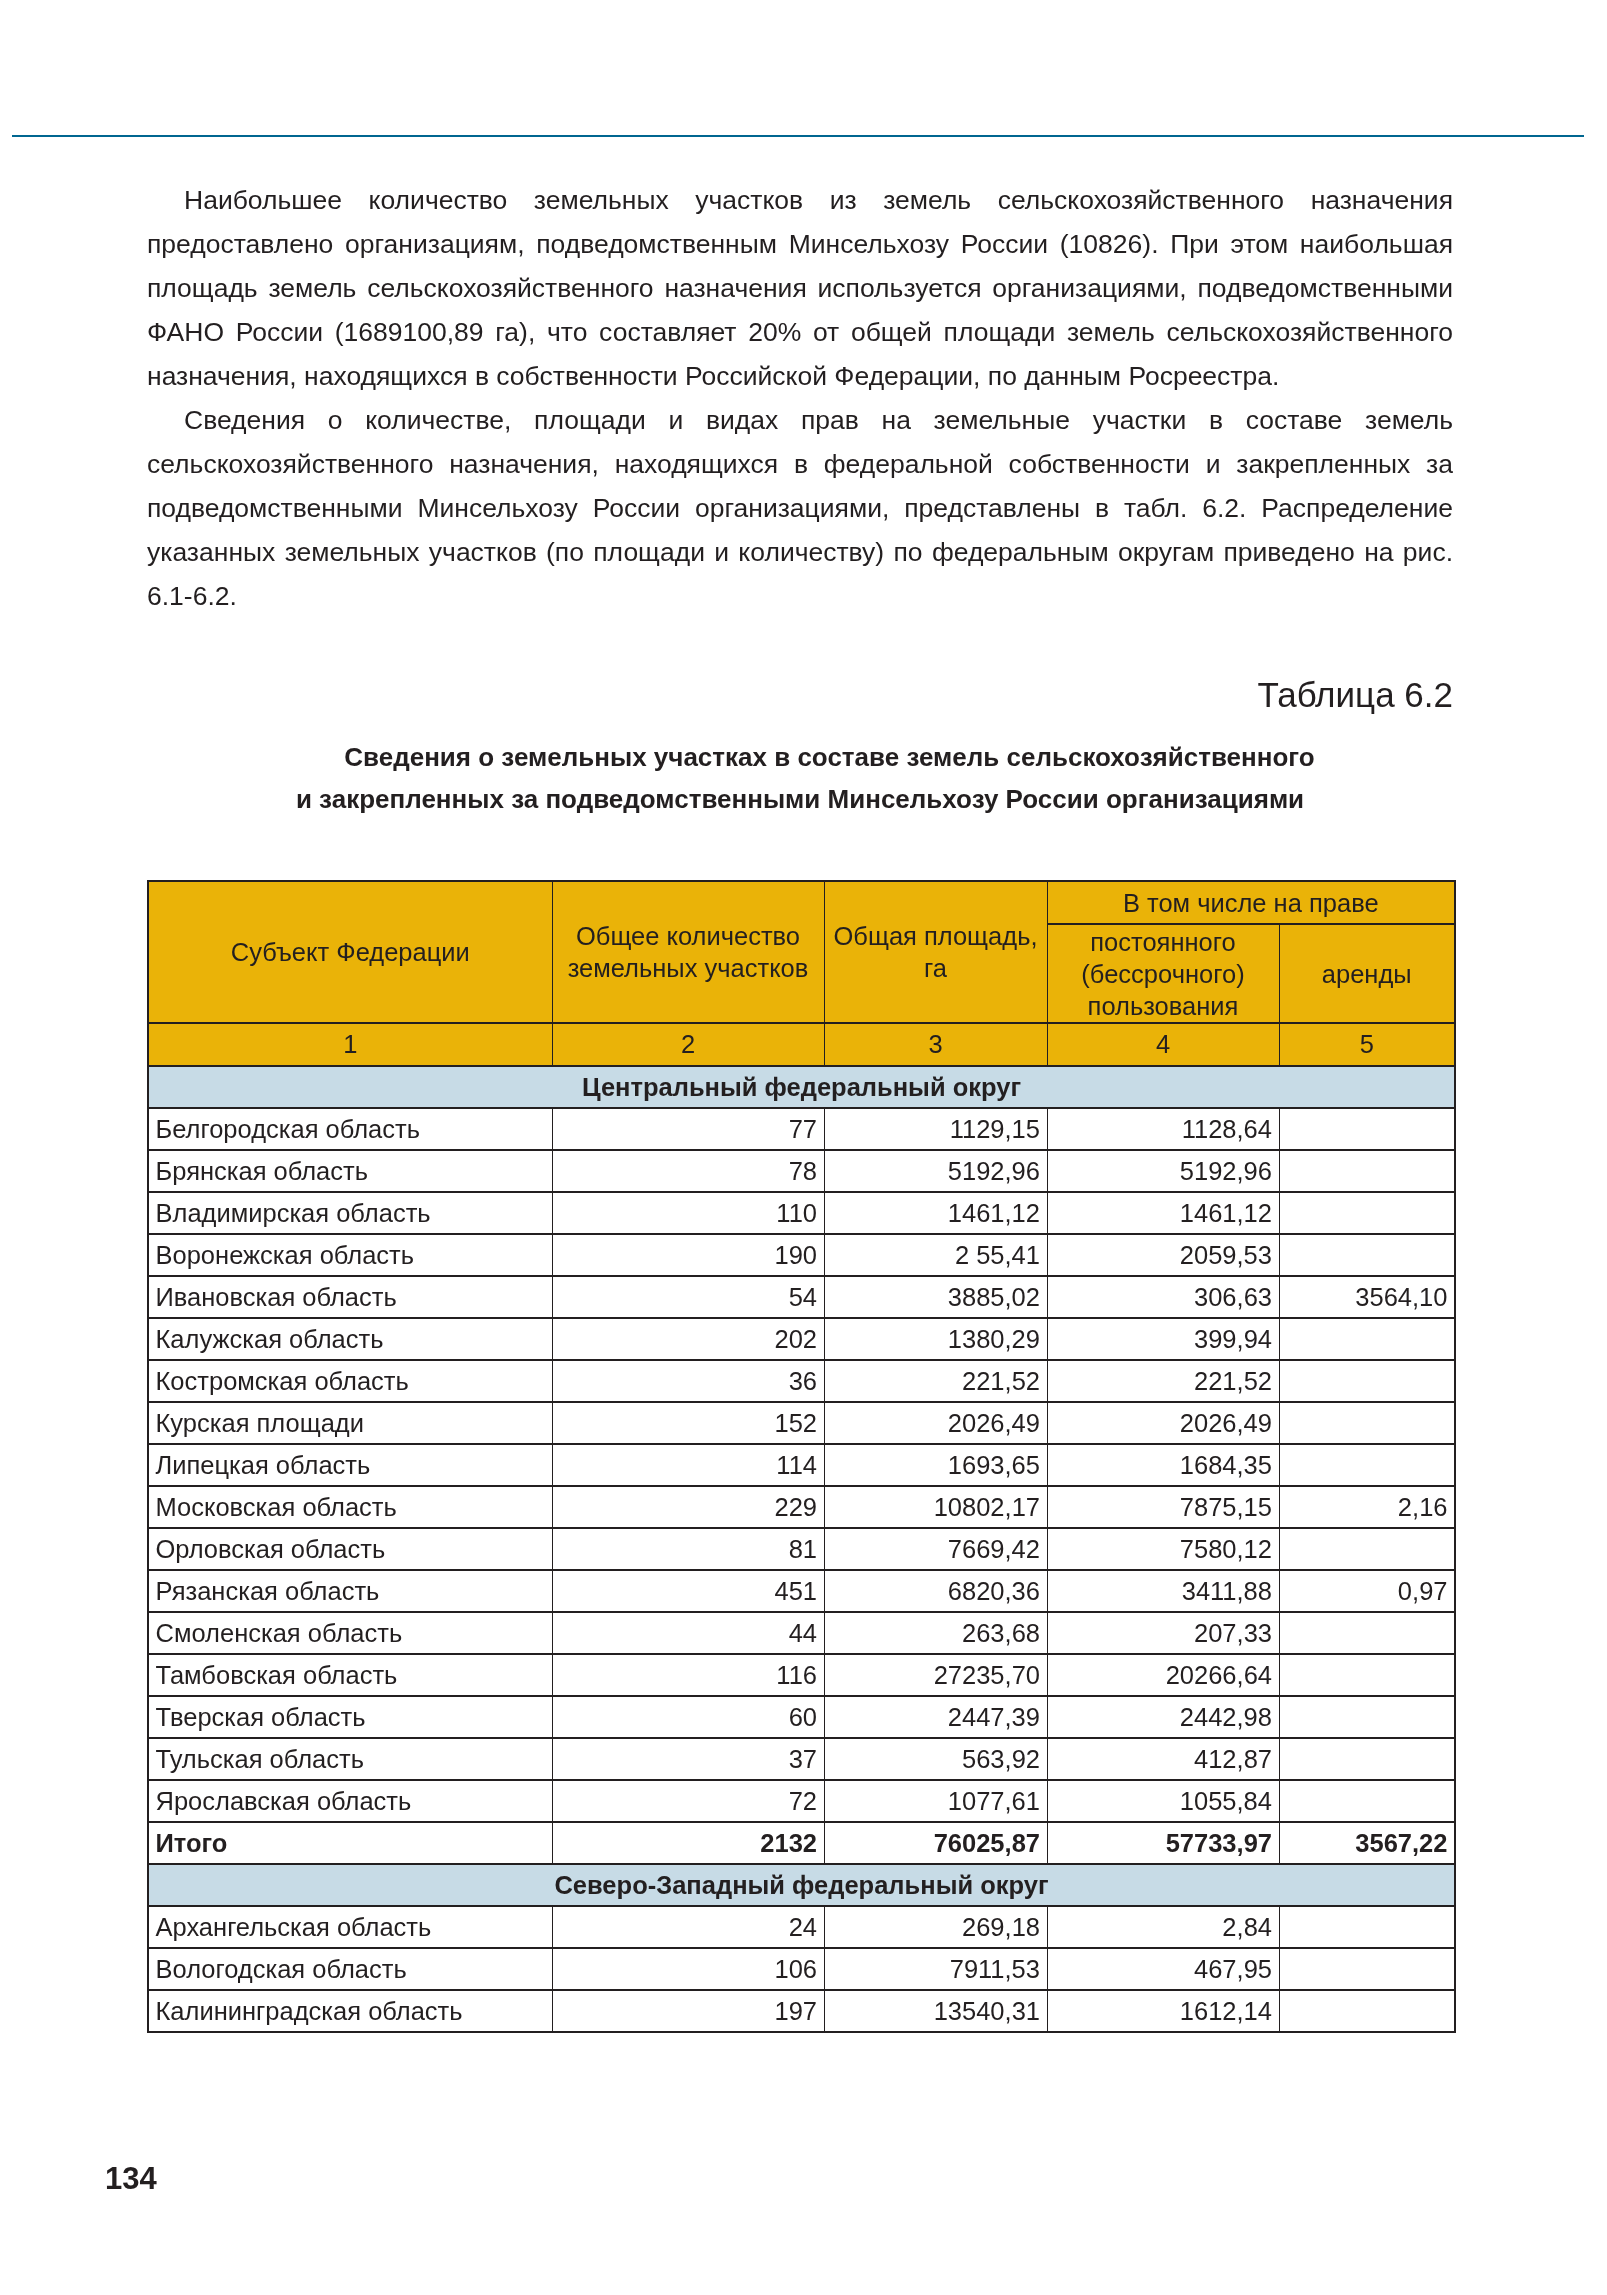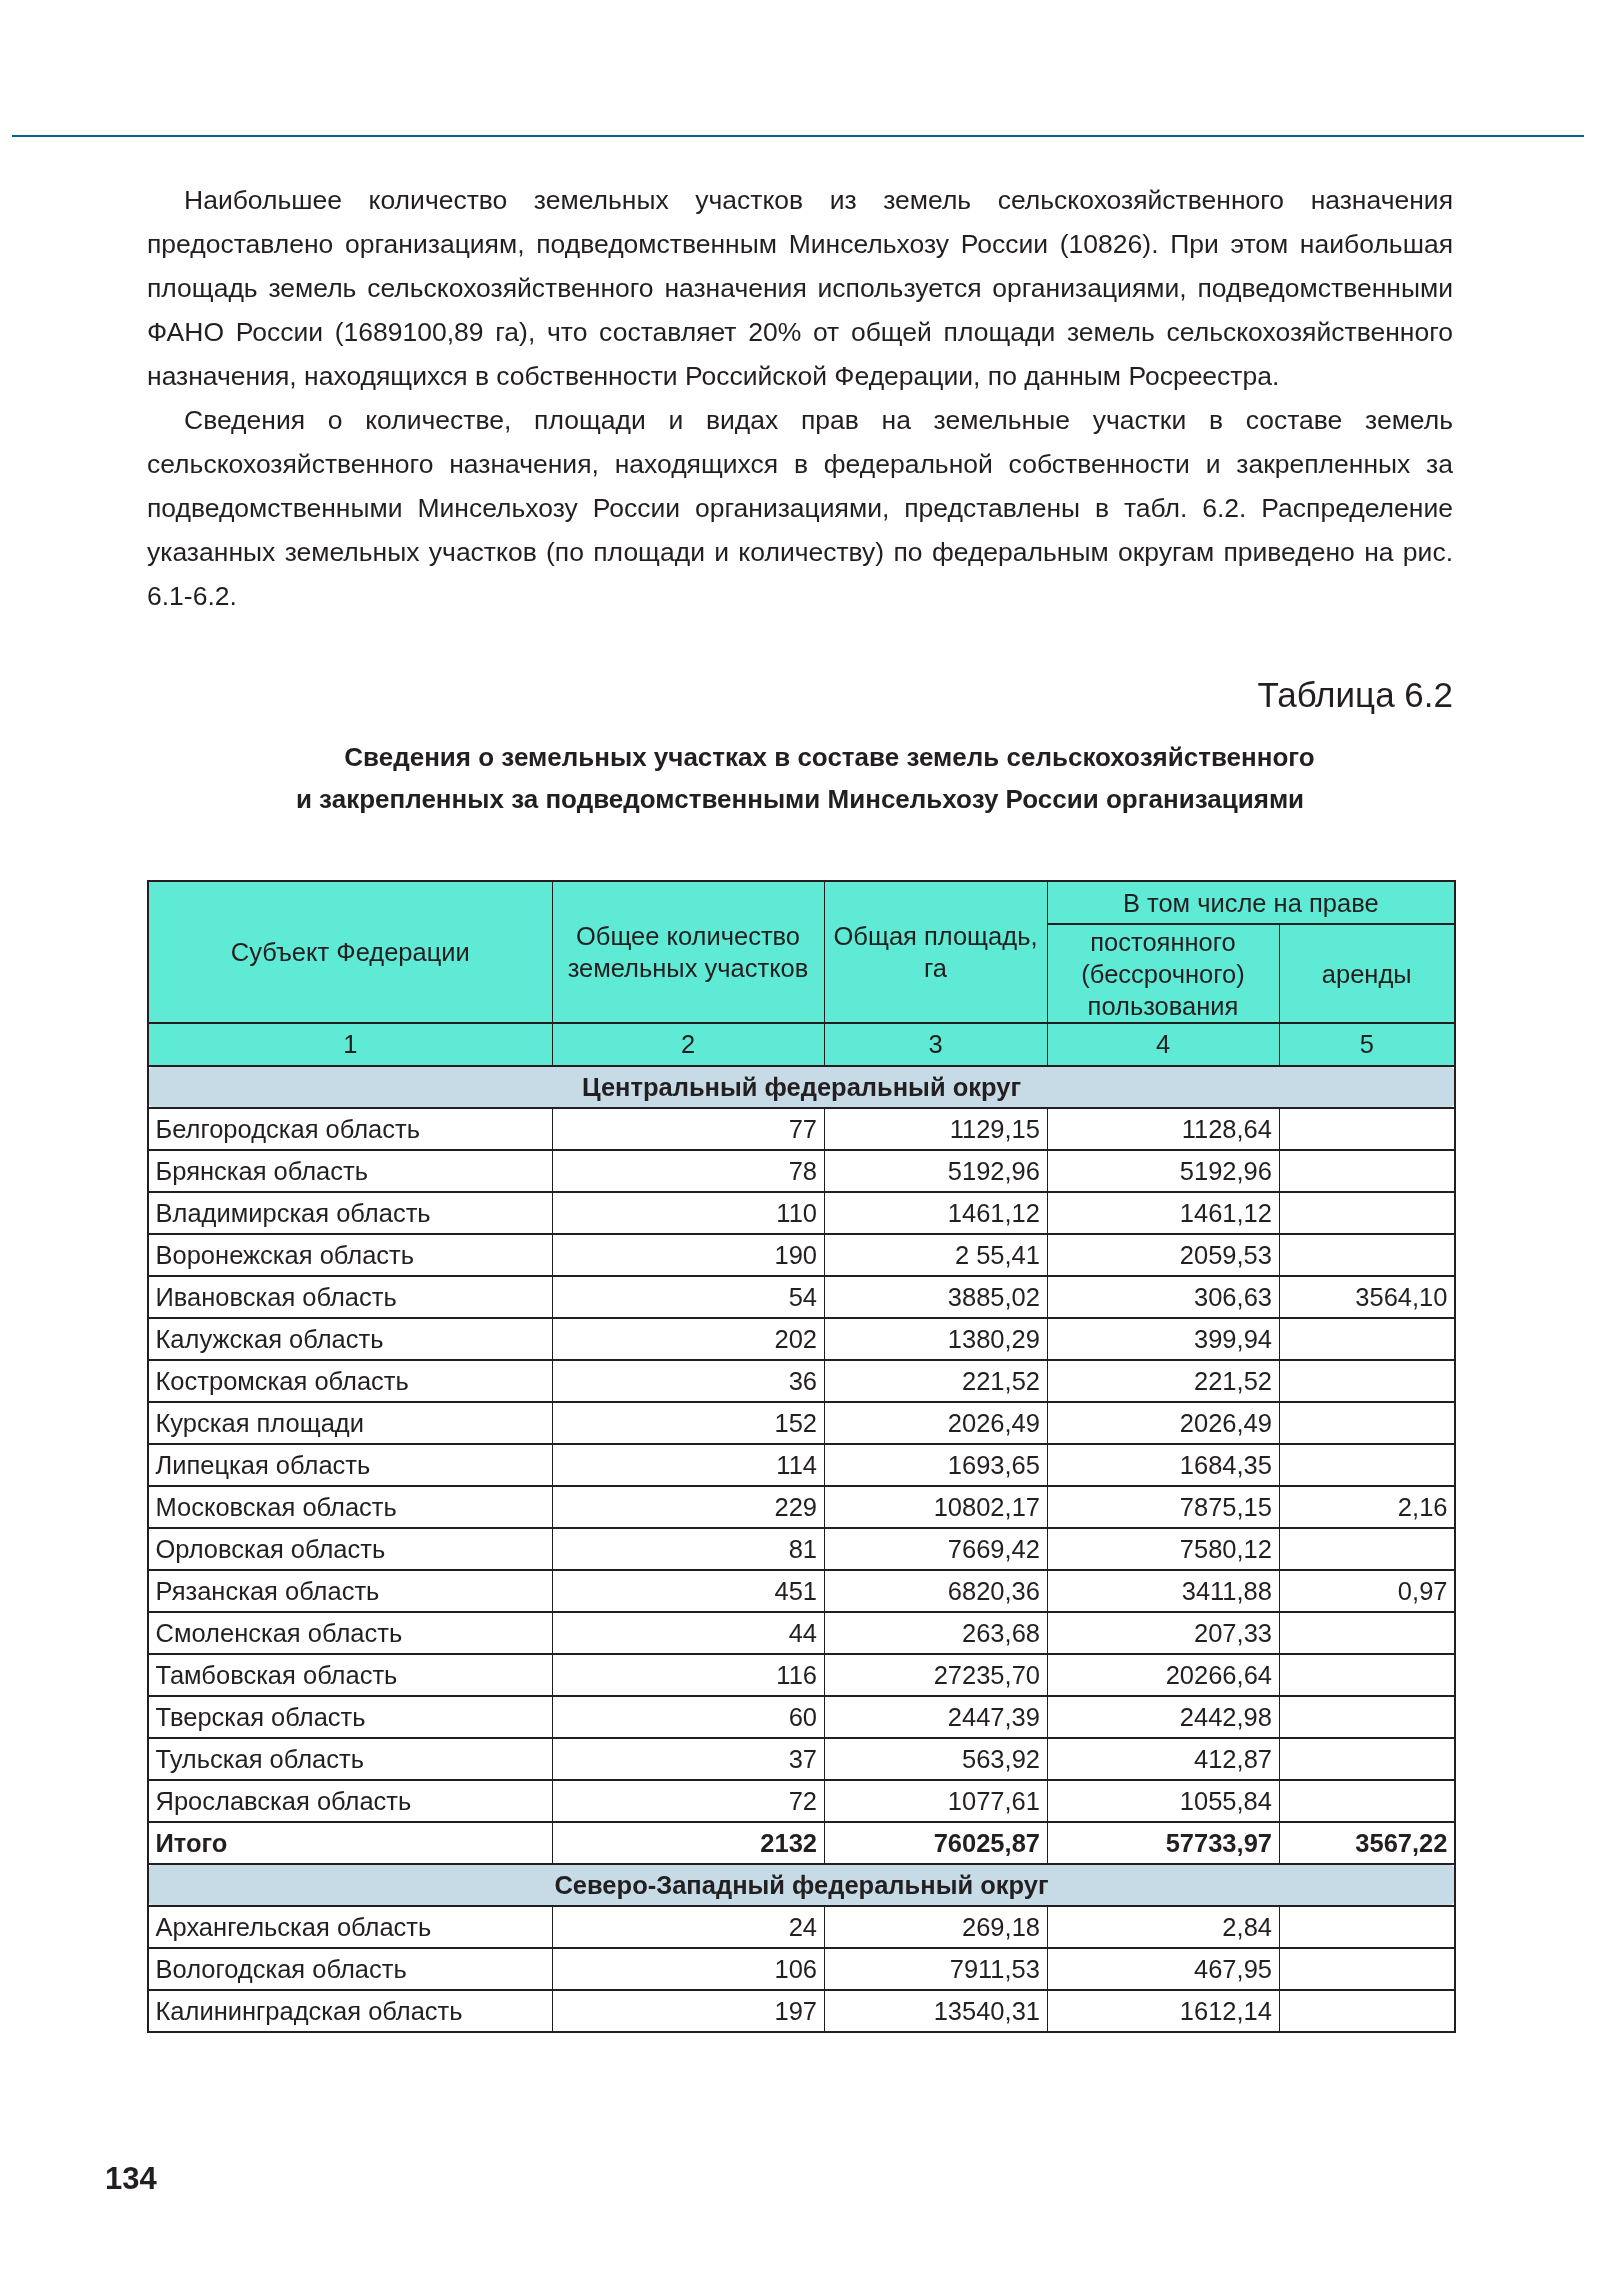--- a/index.html
+++ b/index.html
@@ -38,32 +38,32 @@
   table.data col.c2 { width: 272px; }
   table.data col.c3 { width: 223px; }
   table.data col.c4 { width: 232px; }
   table.data col.c5 { width: 176px; }
   table.data td, table.data th {
     border-left: 1px solid #231f20; border-right: 1px solid #231f20;
     border-top: 2.6px solid #231f20; border-bottom: 2.6px solid #231f20;
     padding: 0 6.5px; line-height: 30px;
   }
   table.data thead th {
-    background: #5eead4; font-weight: normal; text-align: center; vertical-align: middle;
+    background: #eab308; font-weight: normal; text-align: center; vertical-align: middle;
     line-height: 32px;
   }
   table.data thead tr.h1 th { height: 41px; }
   table.data thead tr.h2 th { height: 97px; }
   table.data thead tr.h3 th { height: 41px; line-height: 37px; }
   table.data thead th.sub { border-top: 1.6px solid #231f20; text-align: center; }
   table.data tbody td { height: 40px; line-height: 40px; white-space: nowrap; }
   table.data tbody td.num { text-align: right; }
   table.data tbody td.name { text-align: left; }
   table.data tbody tr.section td {
-    background: #c7dbe6; font-weight: bold; text-align: center; border-radius: 7px;
+    background: #c7dbe6; font-weight: bold; text-align: center;
   }
   table.data tbody tr.total td { font-weight: bold; }
   table.data { border: 2.6px solid #231f20; }
 
   .page-number {
     position: absolute; left: 105px; top: 2159px;
     font-size: 31px; font-weight: bold; line-height: 39px;
   }
 </style>
 </head>

